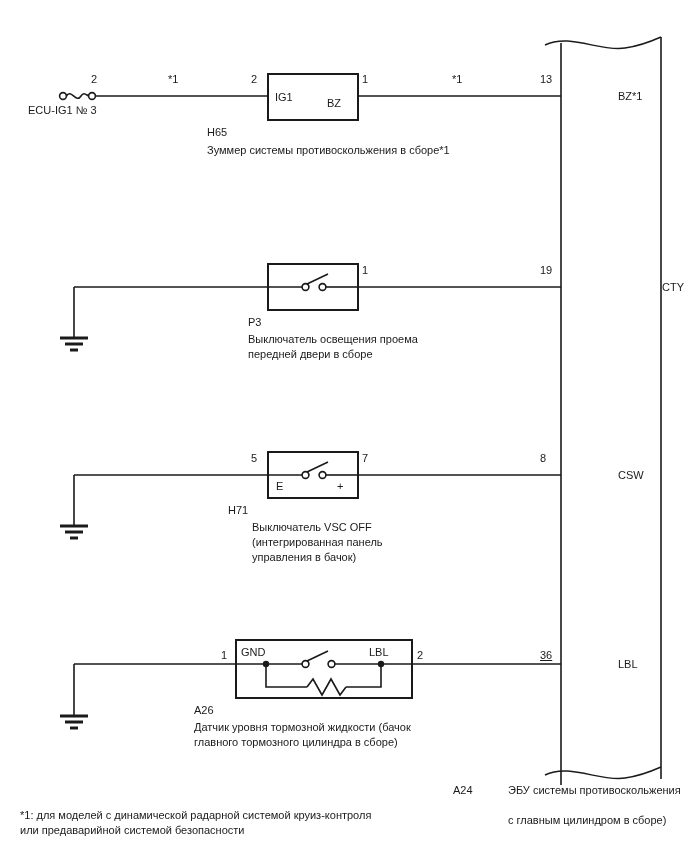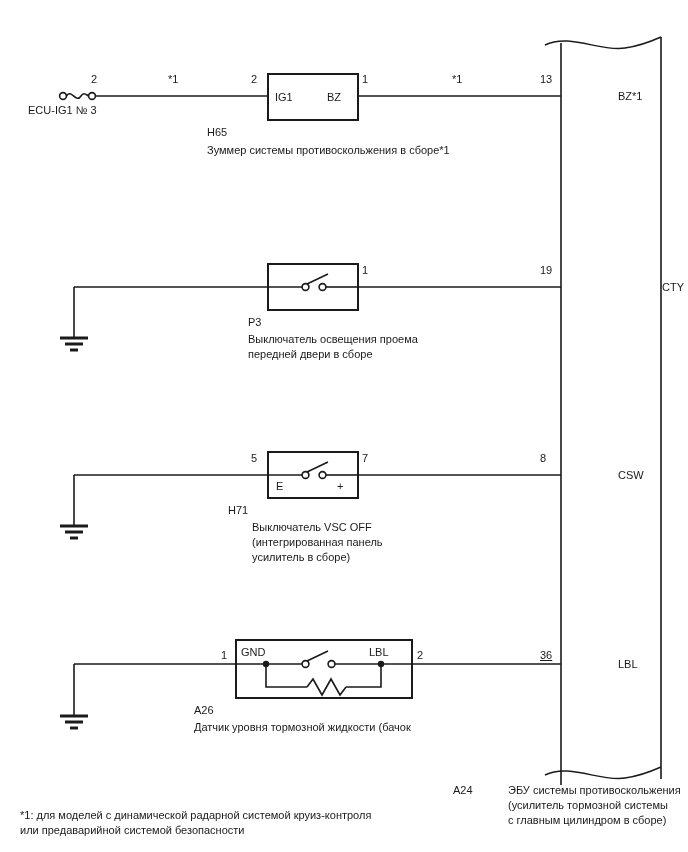--- a/index.html
+++ b/index.html
@@ -115,21 +115,21 @@
       <line x1="412" y1="664" x2="561" y2="664"></line>
 
     </g>
   </svg>
 
   <div class="lbl num" style="left:91px; top:72px;">2</div>
   <div class="lbl" style="left:28px; top:103px;">ECU-IG1 № 3</div>
   <div class="lbl num" style="left:168px; top:72px;">*1</div>
   <div class="lbl num" style="left:251px; top:72px;">2</div>
   <div class="lbl term" style="left:275px; top:90px;">IG1</div>
-  <div class="lbl term" style="left:327px; top:90px;">BZ</div>
+  <div class="lbl term" style="left:327px; top:96px;">BZ</div>
   <div class="lbl num" style="left:362px; top:72px;">1</div>
   <div class="lbl num" style="left:452px; top:72px;">*1</div>
   <div class="lbl num" style="left:540px; top:72px;">13</div>
   <div class="lbl ecuterm" style="left:570px; top:89px;">BZ*1</div>
   <div class="lbl" style="left:207px; top:125px;">H65</div>
   <div class="lbl desc" style="left:207px; top:143px;">Зуммер системы противоскольжения в сборе*1</div>
 
   <div class="lbl num" style="left:362px; top:263px;">1</div>
   <div class="lbl num" style="left:540px; top:263px;">19</div>
   <div class="lbl ecuterm" style="left:570px; top:280px;margin-left:44px;">CTY</div>
@@ -139,32 +139,32 @@
 
   <div class="lbl num" style="left:251px; top:451px;">5</div>
   <div class="lbl term" style="left:276px; top:479px;">E</div>
   <div class="lbl term" style="left:337px; top:479px;">+</div>
   <div class="lbl num" style="left:362px; top:451px;">7</div>
   <div class="lbl num" style="left:540px; top:451px;">8</div>
   <div class="lbl ecuterm" style="left:570px; top:468px;">CSW</div>
   <div class="lbl" style="left:228px; top:503px;">H71</div>
   <div class="lbl desc" style="left:252px; top:520px;">Выключатель VSC OFF</div>
   <div class="lbl desc" style="left:252px; top:535px;">(интегрированная панель</div>
-  <div class="lbl desc" style="left:252px; top:550px;">усилитель в сборе)</div>
+  <div class="lbl desc" style="left:252px; top:550px;">управления в бачок)</div>
 
   <div class="lbl num" style="left:221px; top:648px;">1</div>
   <div class="lbl term" style="left:241px; top:645px;">GND</div>
   <div class="lbl term" style="left:369px; top:645px;">LBL</div>
   <div class="lbl num" style="left:417px; top:648px;">2</div>
   <div class="lbl num" style="left:540px; top:648px;text-decoration:underline;">36</div>
   <div class="lbl ecuterm" style="left:570px; top:657px;">LBL</div>
   <div class="lbl" style="left:194px; top:703px;">A26</div>
   <div class="lbl desc" style="left:194px; top:720px;">Датчик уровня тормозной жидкости (бачок</div>
+  <div class="lbl desc" style="left:194px; top:735px;">главного тормозного цилиндра в сборе)</div>
 
   <div class="lbl" style="left:453px; top:783px;">A24</div>
   <div class="lbl desc" style="left:508px; top:783px;">ЭБУ системы противоскольжения</div>
-  <div class="lbl desc" style="left:508px; top:798px;">(усилитель тормозной системы</div>
   <div class="lbl desc" style="left:508px; top:813px;">с главным цилиндром в сборе)</div>
 
   <div class="lbl note" style="left:20px; top:808px;">*1: для моделей с динамической радарной системой круиз-контроля</div>
   <div class="lbl note" style="left:20px; top:823px;">или предаварийной системой безопасности</div>
 
 </div>
 
 </body></html>

